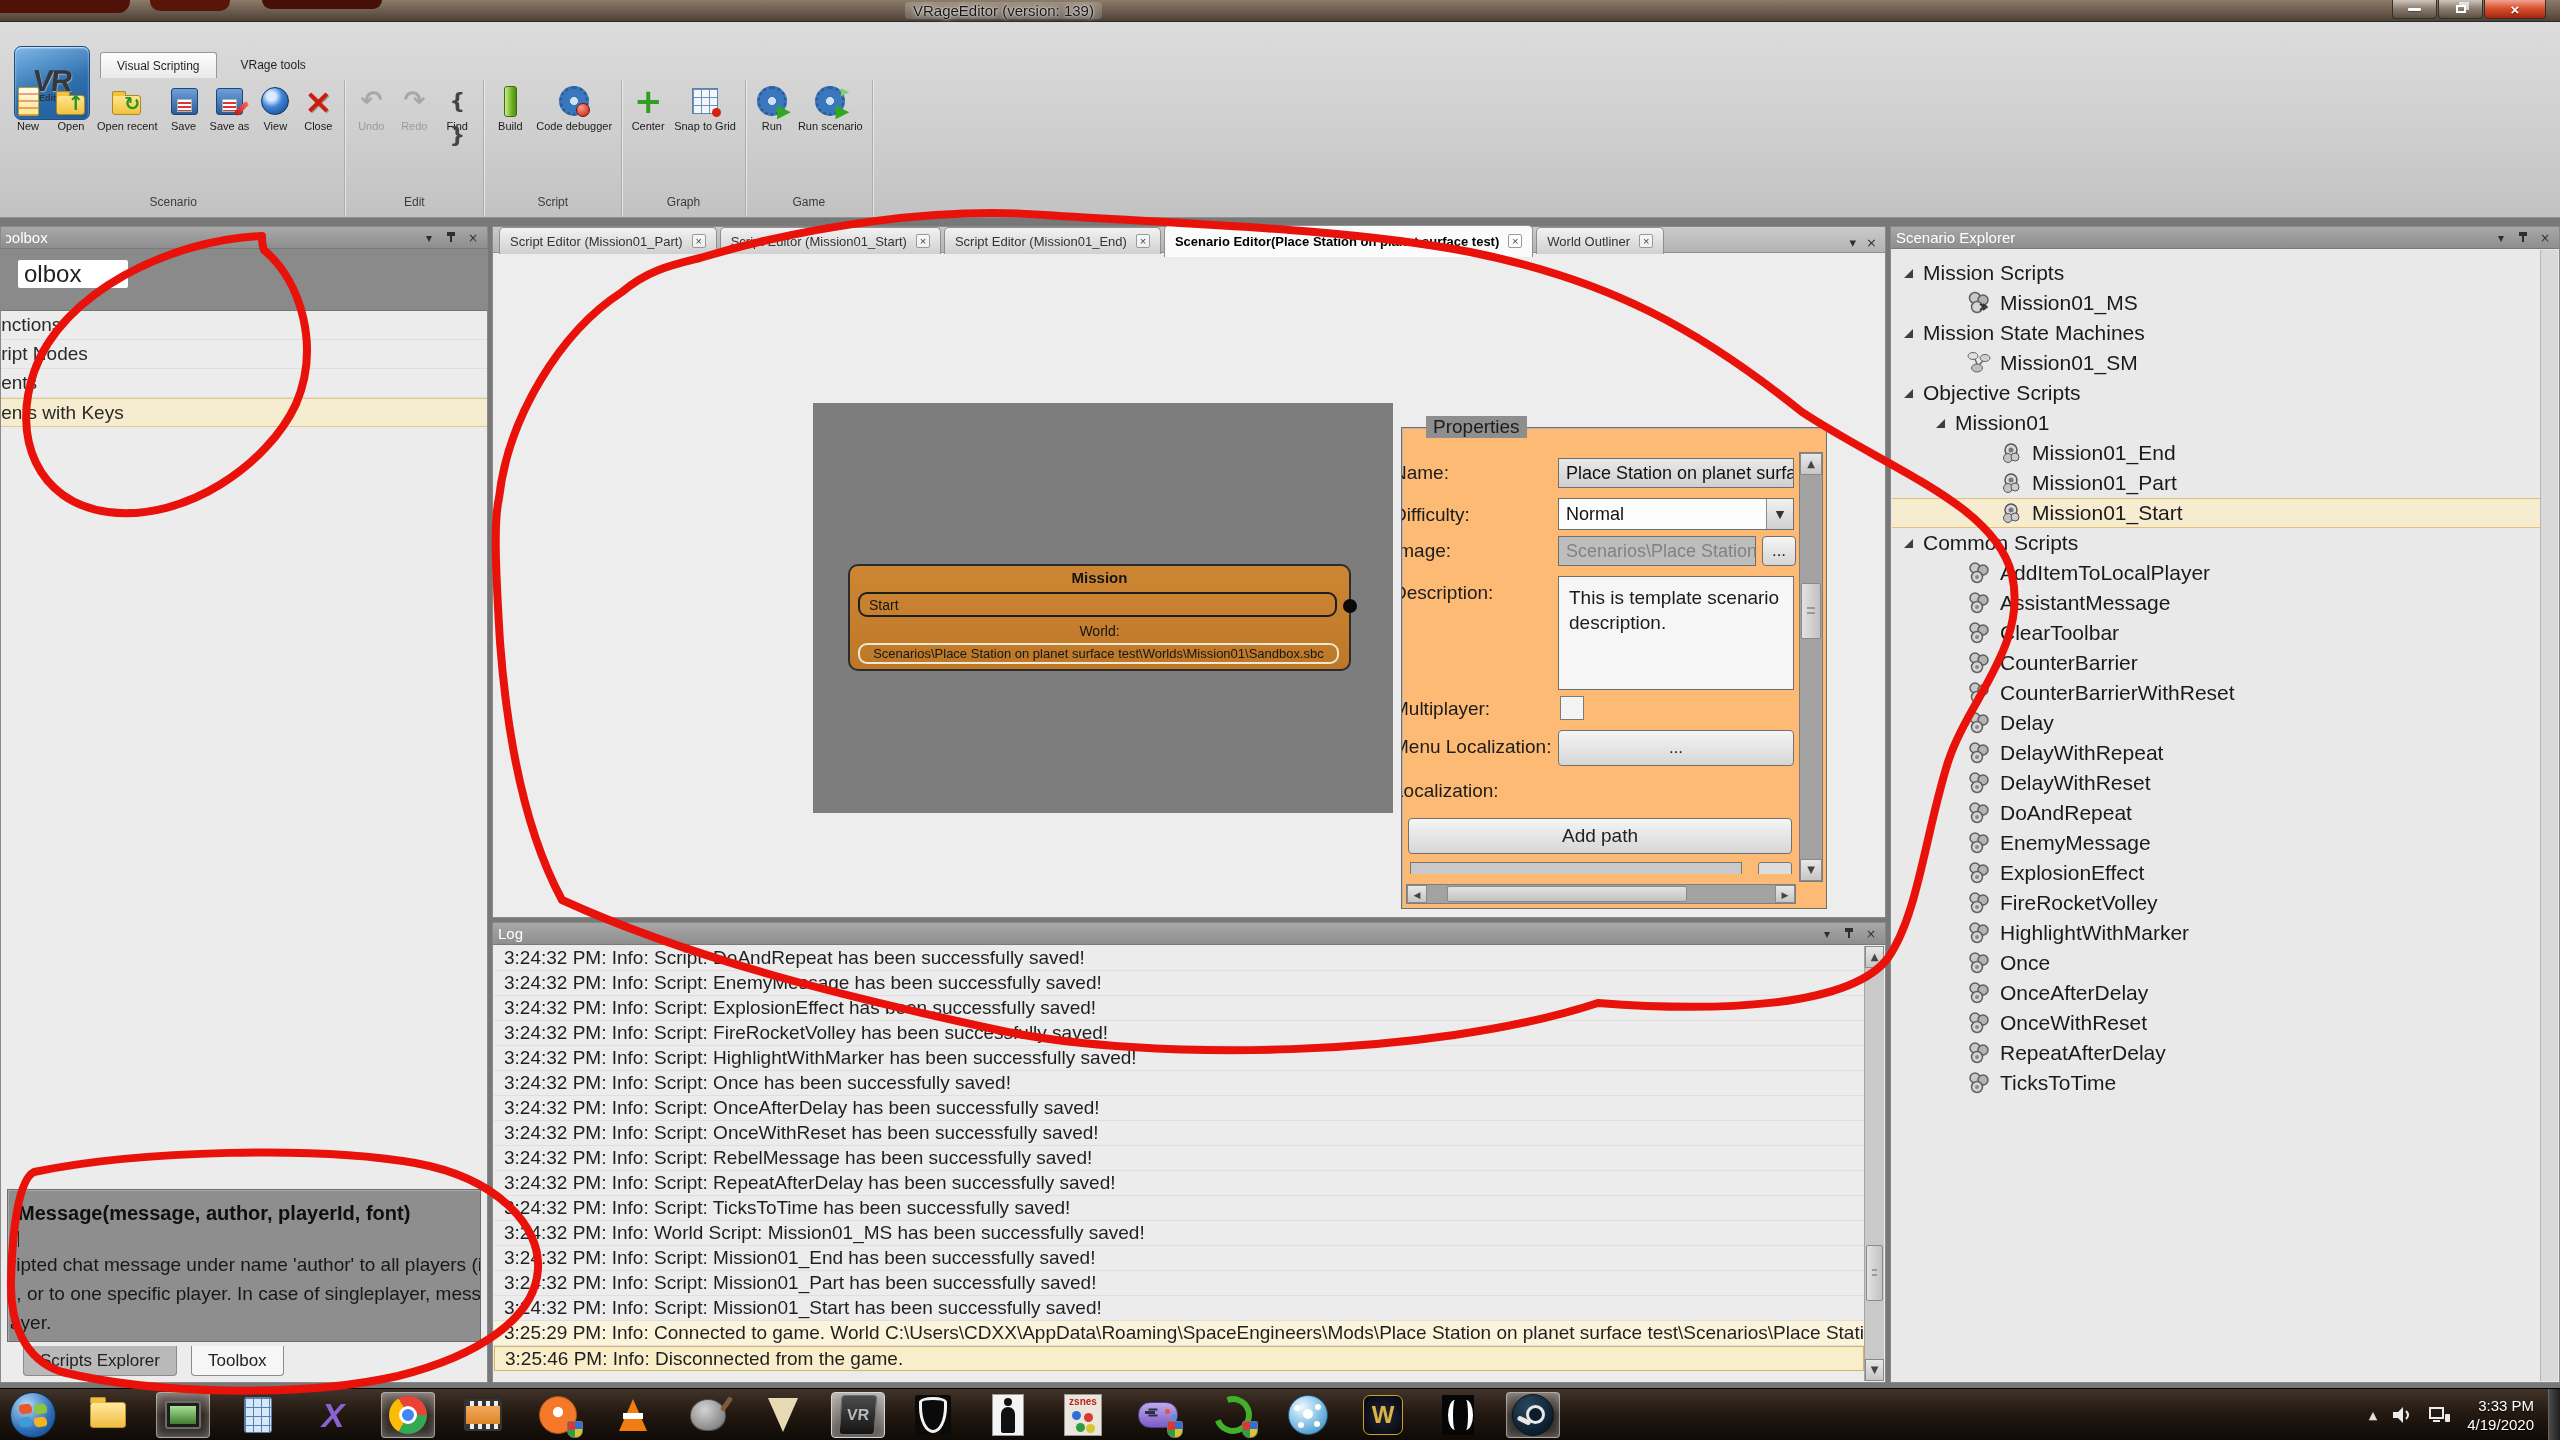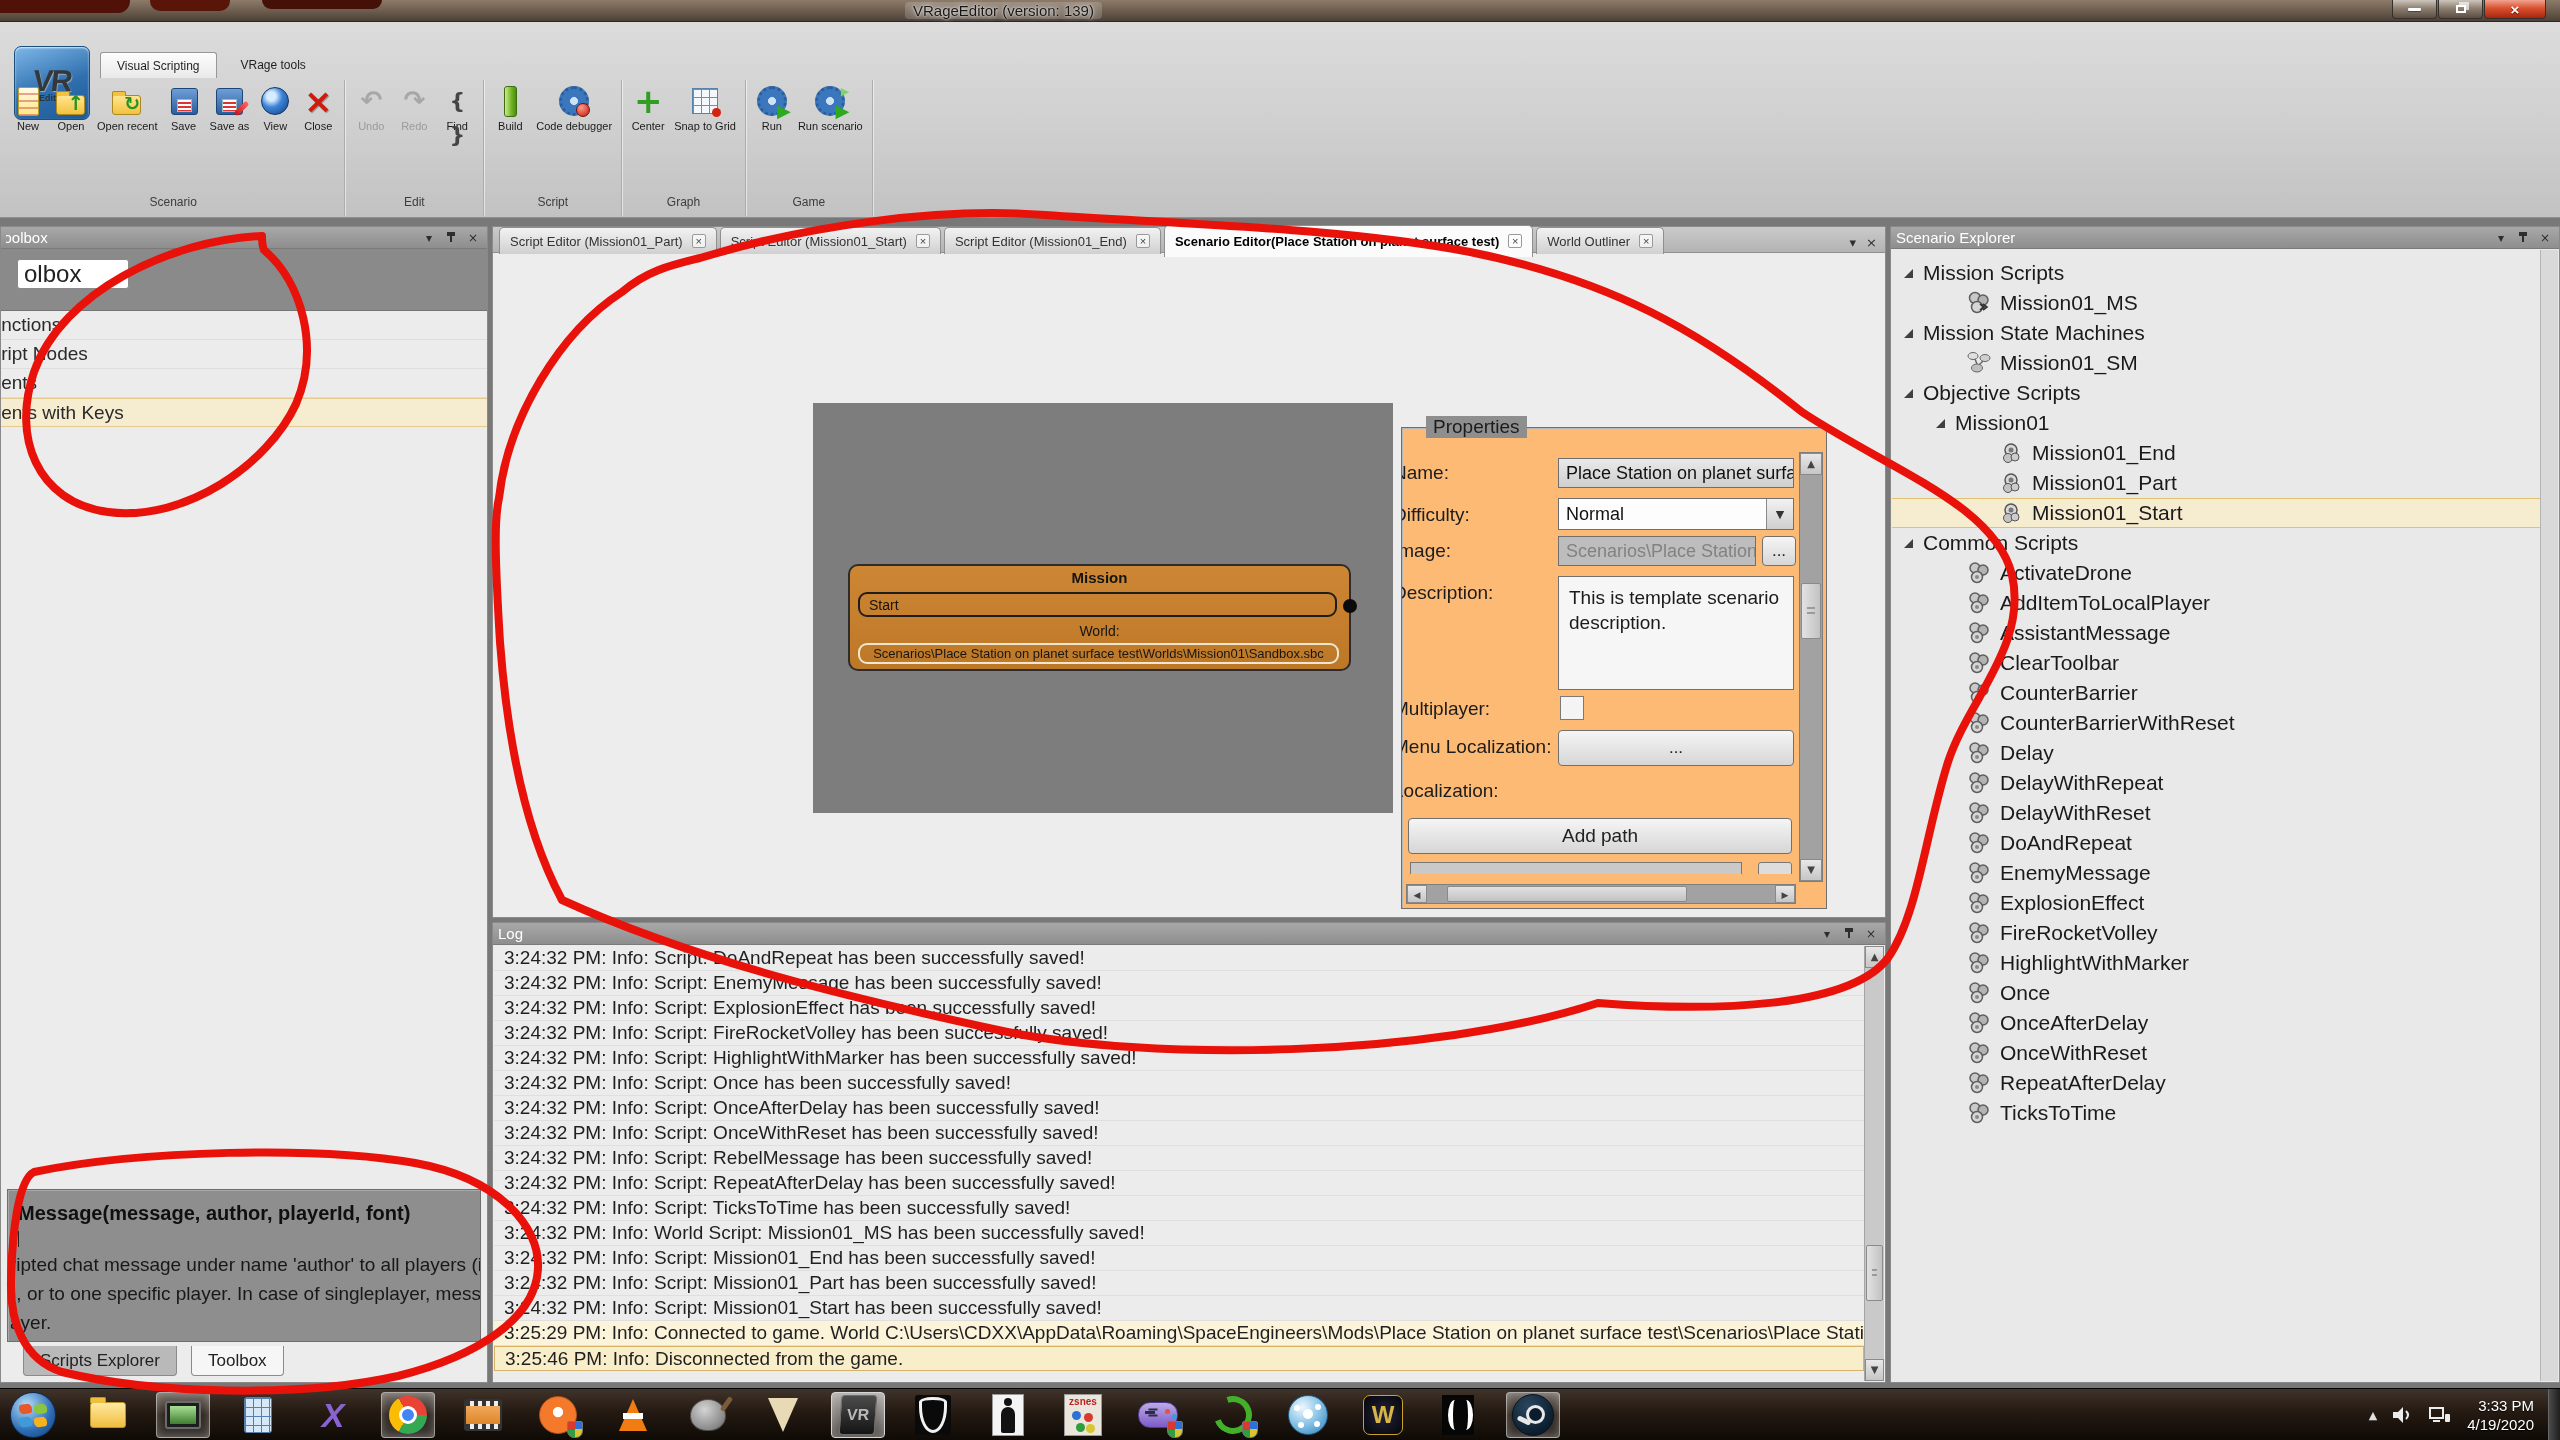--- a/index.html
+++ b/index.html
@@ -673,29 +673,20 @@
           <span class="texp" data-interactable="true"></span>
           <span data-interactable="false">Common Scripts</span>
         </div>
         <div class="trow" data-interactable="true" style="padding-left: 74px;">
           <span class="ticon" data-interactable="false"><svg viewBox="0 0 26 26">
               <circle cx="9" cy="8" r="5" fill="#c9c9c9" stroke="#5e5e5e" stroke-width="1.5"></circle>
               <circle cx="17" cy="10" r="5" fill="#b3b3b3" stroke="#5e5e5e" stroke-width="1.5"></circle>
               <circle cx="11" cy="17" r="5.5" fill="#d6d6d6" stroke="#5e5e5e" stroke-width="1.5"></circle>
               <circle cx="11" cy="17" r="2" fill="#8a8a8a"></circle>
             </svg></span>
-          <span data-interactable="false">ActivateDrone</span>
-        </div>
-        <div class="trow" data-interactable="true" style="padding-left: 74px;">
-          <span class="ticon" data-interactable="false"><svg viewBox="0 0 26 26">
-              <circle cx="9" cy="8" r="5" fill="#c9c9c9" stroke="#5e5e5e" stroke-width="1.5"></circle>
-              <circle cx="17" cy="10" r="5" fill="#b3b3b3" stroke="#5e5e5e" stroke-width="1.5"></circle>
-              <circle cx="11" cy="17" r="5.5" fill="#d6d6d6" stroke="#5e5e5e" stroke-width="1.5"></circle>
-              <circle cx="11" cy="17" r="2" fill="#8a8a8a"></circle>
-            </svg></span>
           <span data-interactable="false">AddItemToLocalPlayer</span>
         </div>
         <div class="trow" data-interactable="true" style="padding-left: 74px;">
           <span class="ticon" data-interactable="false"><svg viewBox="0 0 26 26">
               <circle cx="9" cy="8" r="5" fill="#c9c9c9" stroke="#5e5e5e" stroke-width="1.5"></circle>
               <circle cx="17" cy="10" r="5" fill="#b3b3b3" stroke="#5e5e5e" stroke-width="1.5"></circle>
               <circle cx="11" cy="17" r="5.5" fill="#d6d6d6" stroke="#5e5e5e" stroke-width="1.5"></circle>
               <circle cx="11" cy="17" r="2" fill="#8a8a8a"></circle>
             </svg></span>
           <span data-interactable="false">AssistantMessage</span>

